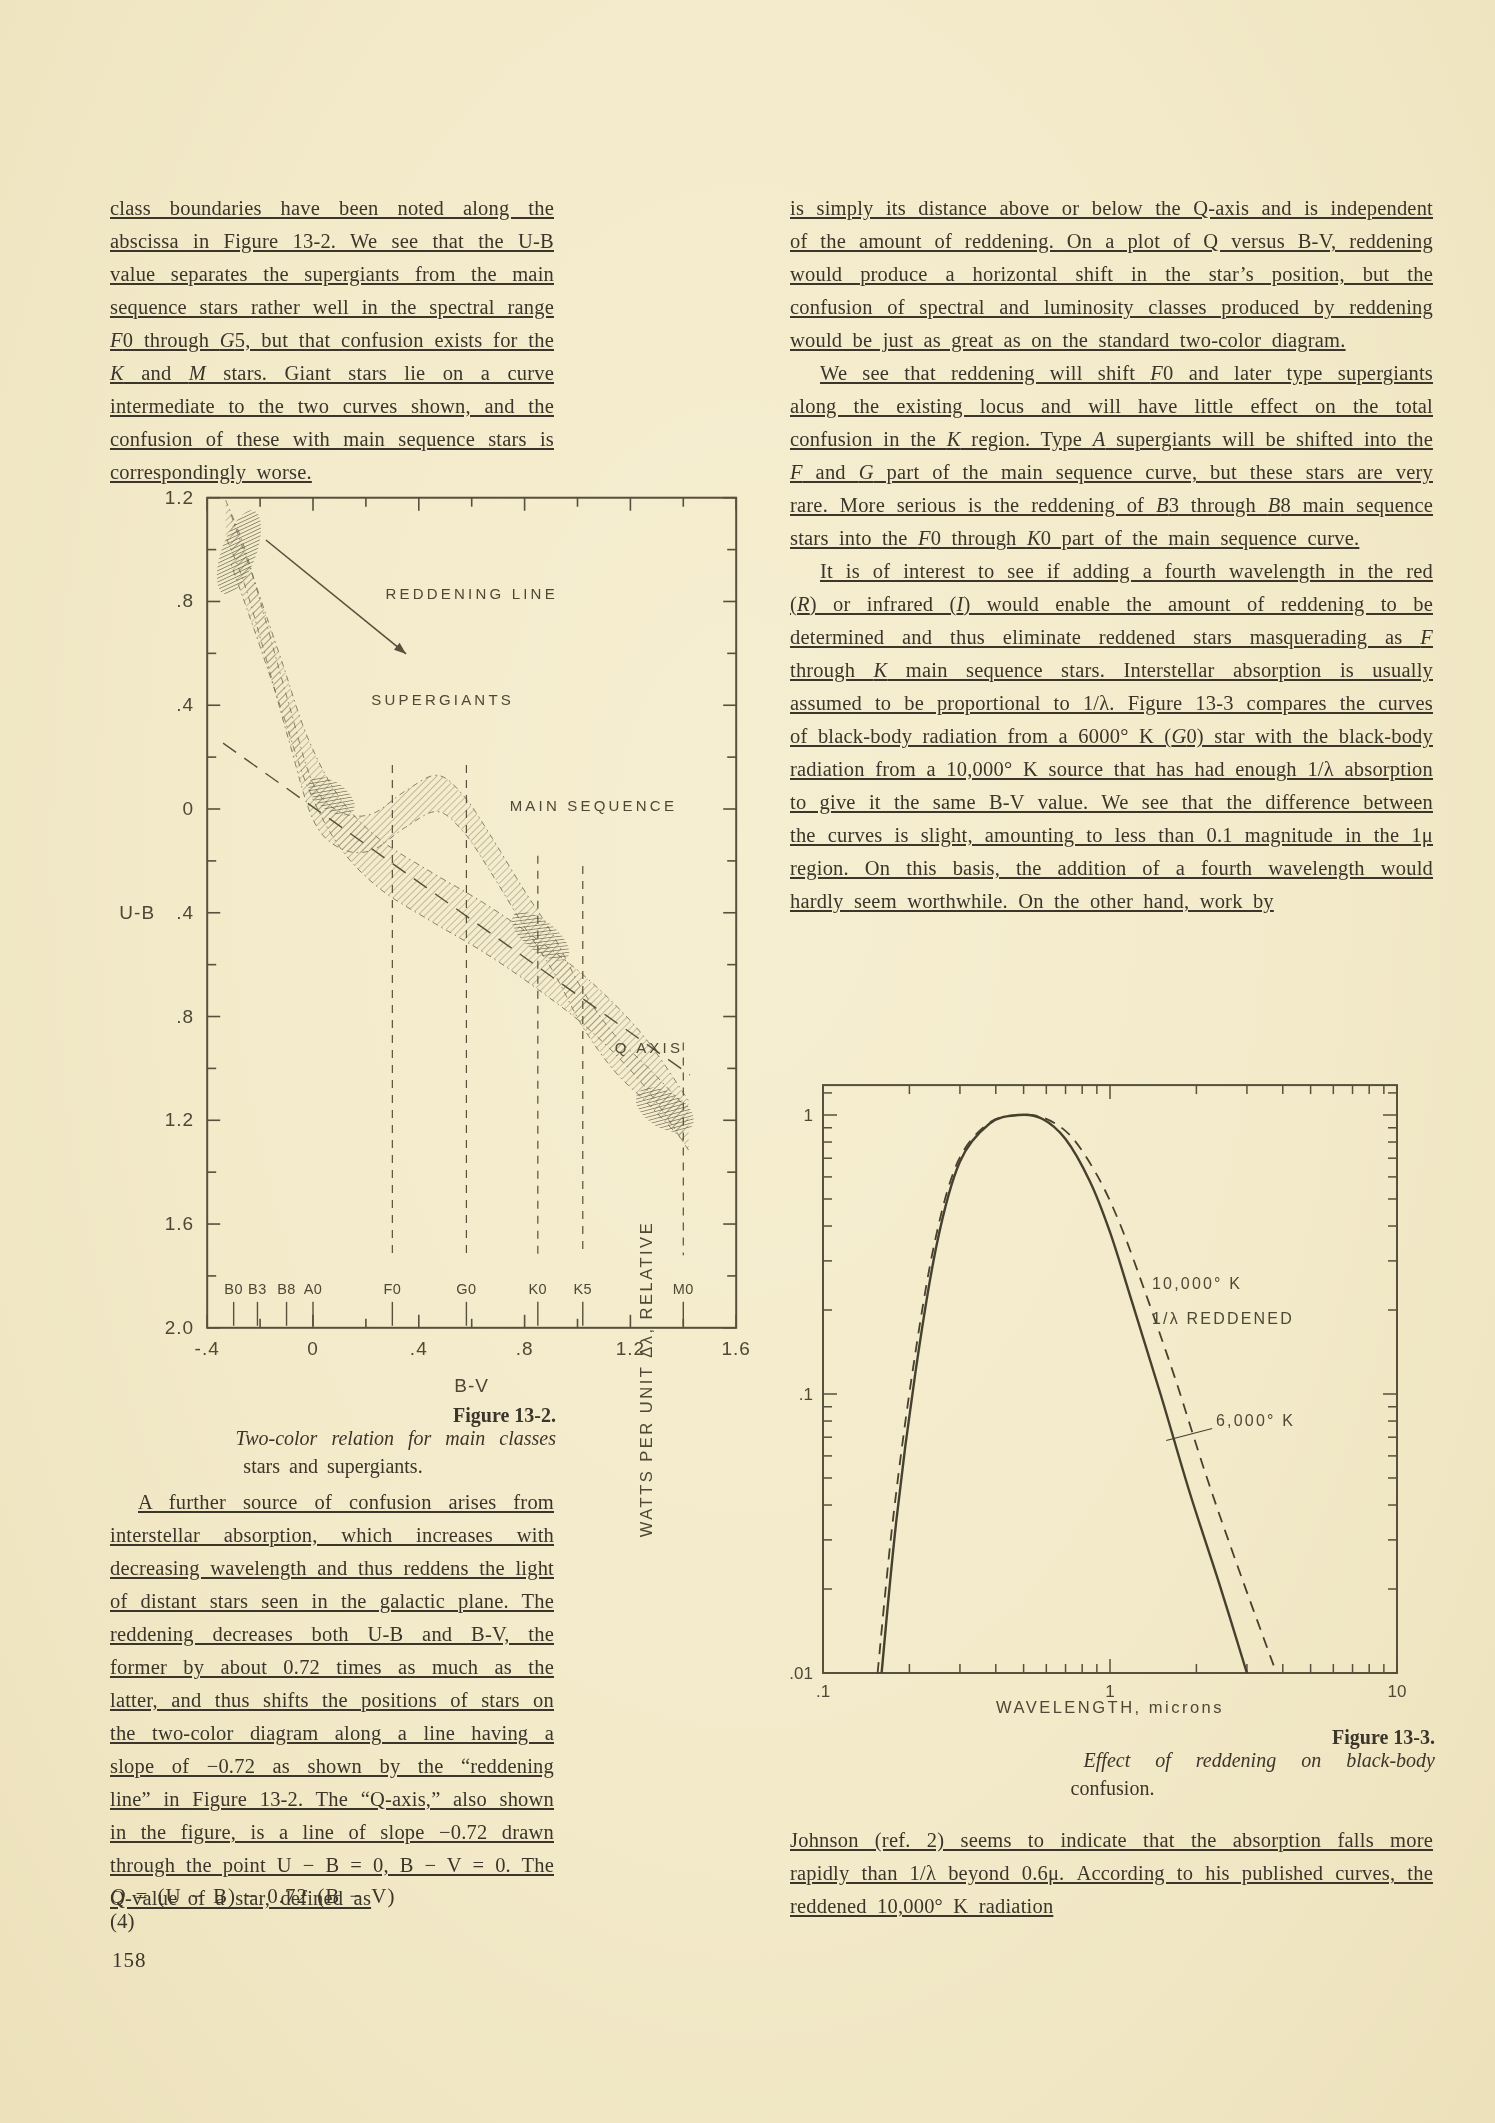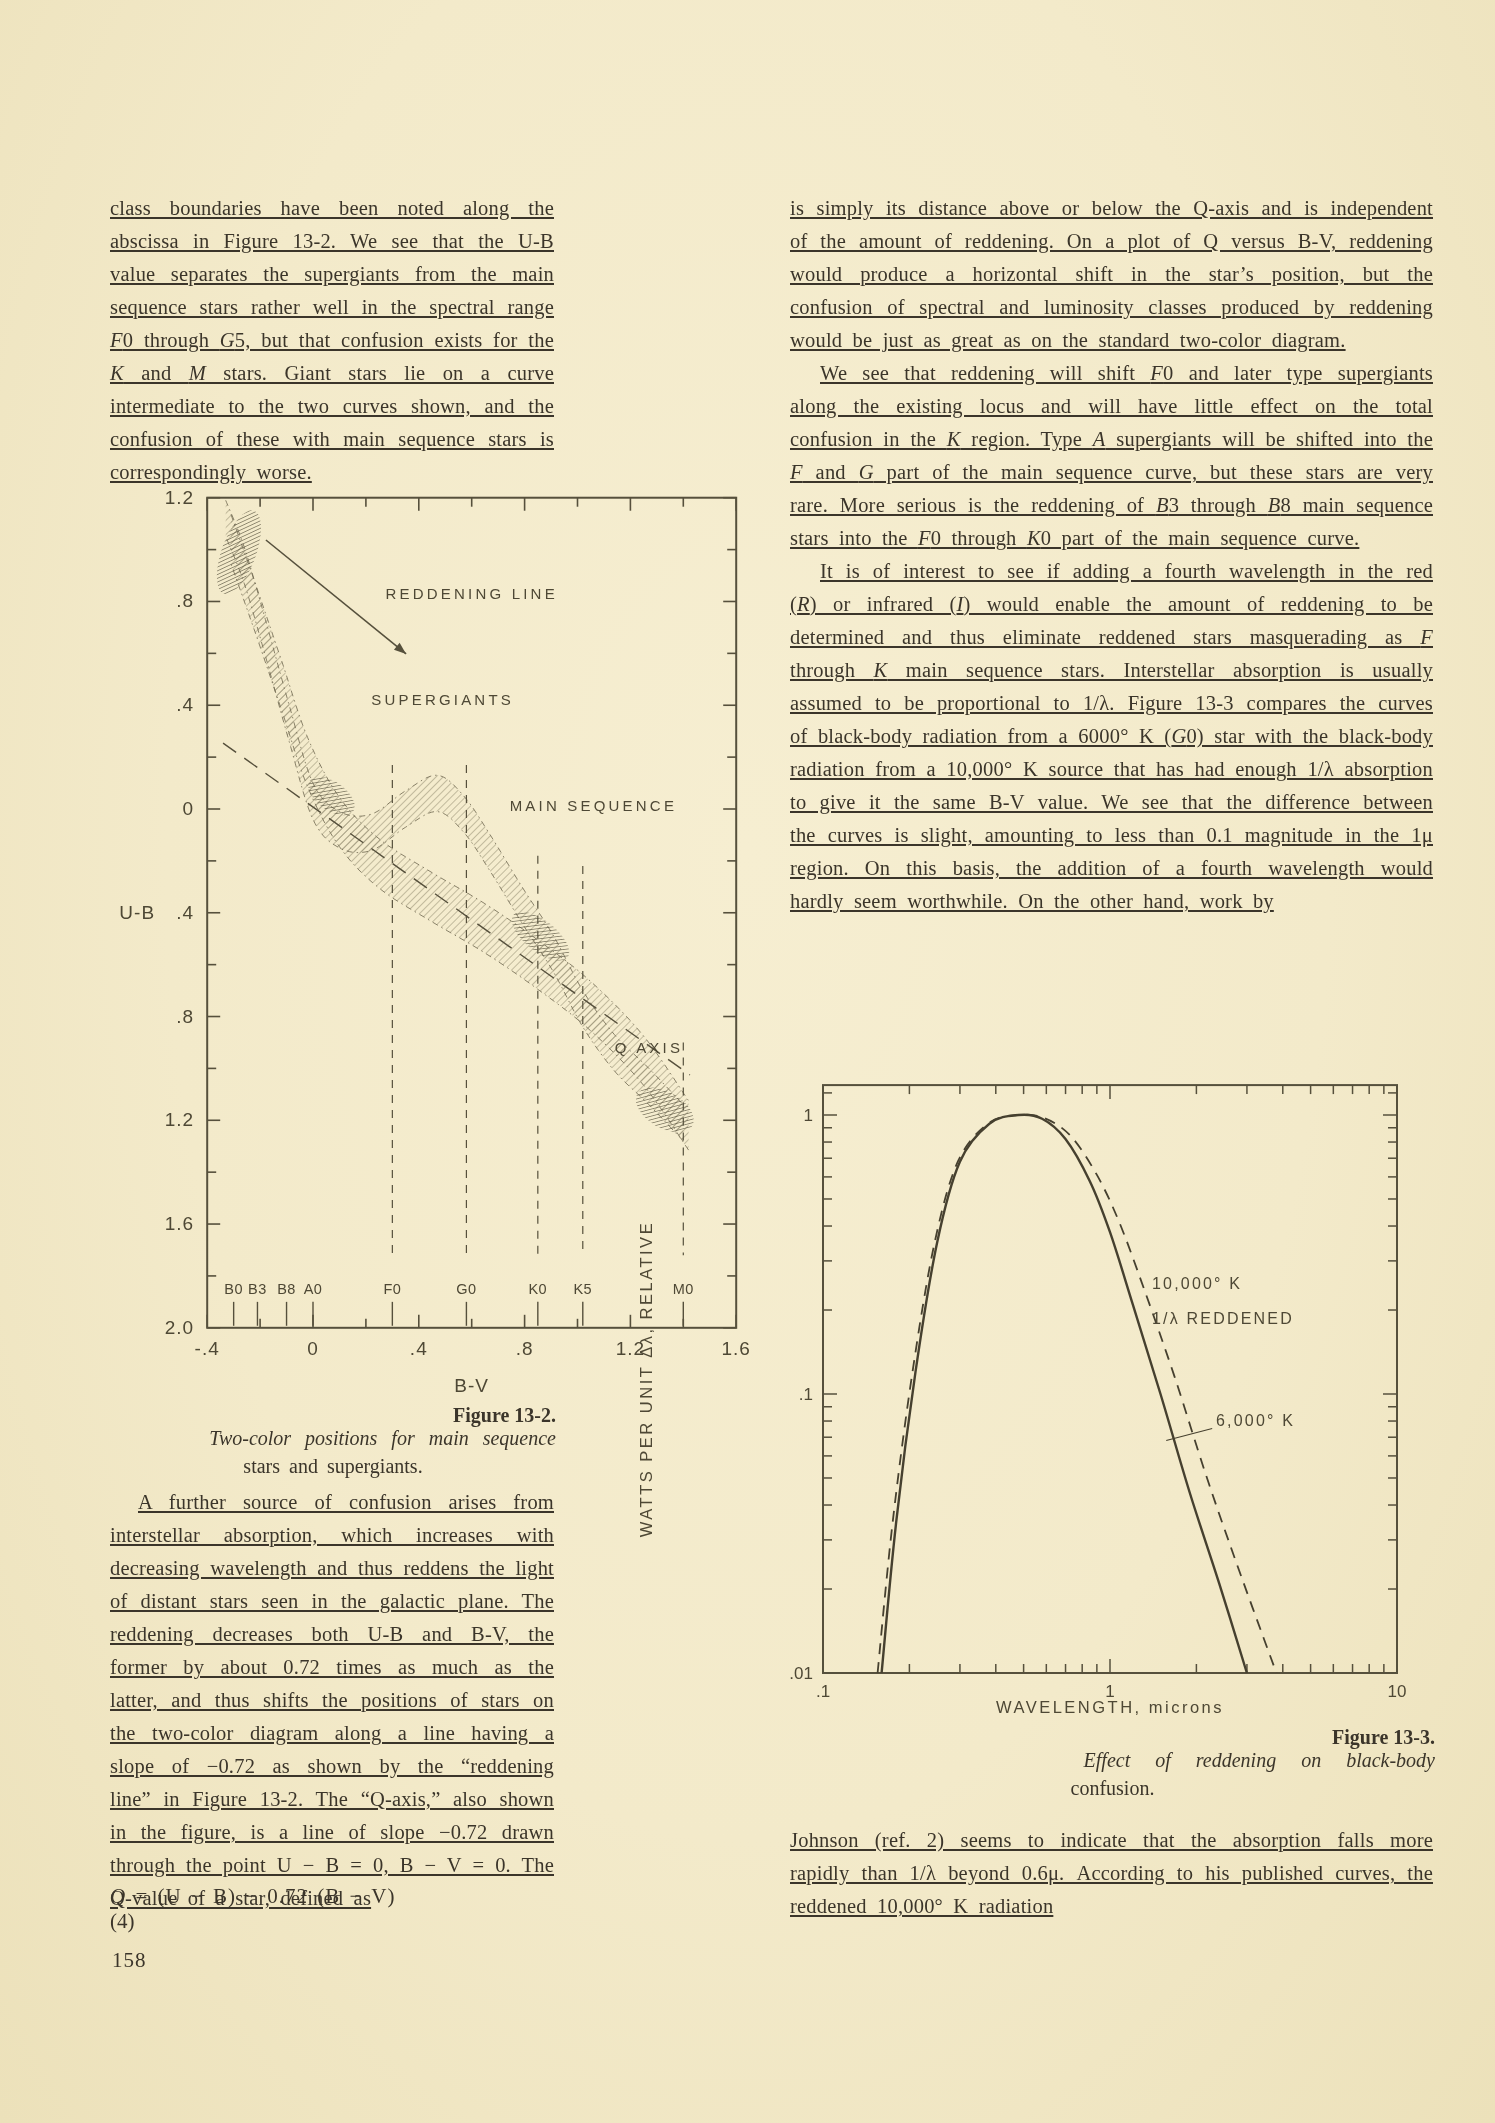--- a/index.html
+++ b/index.html
@@ -165,21 +165,21 @@
       <text x="351.7" y="128.6980000000001" class="figlab" text-anchor="middle">REDDENING LINE</text>
       <text x="322.605" y="235.05200000000002" class="figlab" text-anchor="middle">SUPERGIANTS</text>
       <text x="473.37" y="341.40599999999995" class="figlab" text-anchor="middle">MAIN SEQUENCE</text>
       <text x="528.915" y="582.6479999999999" class="figlab" text-anchor="middle">Q AXIS</text>
     </svg>
 </div>
 
 <div class="abs caption" style="left:110px;top:1404px;width:446px;">
   <div class="cap-line1">
     <span class="cap-label">Figure 13-2.</span>
-    <span class="cap-text">Two-color positions for main sequence</span>
+    <span class="cap-text">Two-color relation for main classes</span>
   </div>
   <div class="cap-line2">stars and supergiants.</div>
 </div>
 
 <div class="abs body-text" style="left:110px;top:1486px;width:444px;">
   <p><span style="display:inline-block;width:28px"></span>A further source of confusion arises from interstellar absorption, which increases with decreasing wavelength and thus reddens the light of distant stars seen in the galactic plane. The reddening decreases both U-B and B-V, the former by about 0.72 times as much as the latter, and thus shifts the positions of stars on the two-color diagram along a line having a slope of −0.72 as shown by the “reddening line” in Figure 13-2. The “Q-axis,” also shown in the figure, is a line of slope −0.72 drawn through the point U − B = 0, B − V = 0. The Q-value of a star, defined as</p>
 </div>
 
 <div class="abs equation-row" style="left:110px;top:1884px;width:446px;">
   <span class="eq"><i>Q</i> = (U − B) − 0.72 (B − V)</span>

